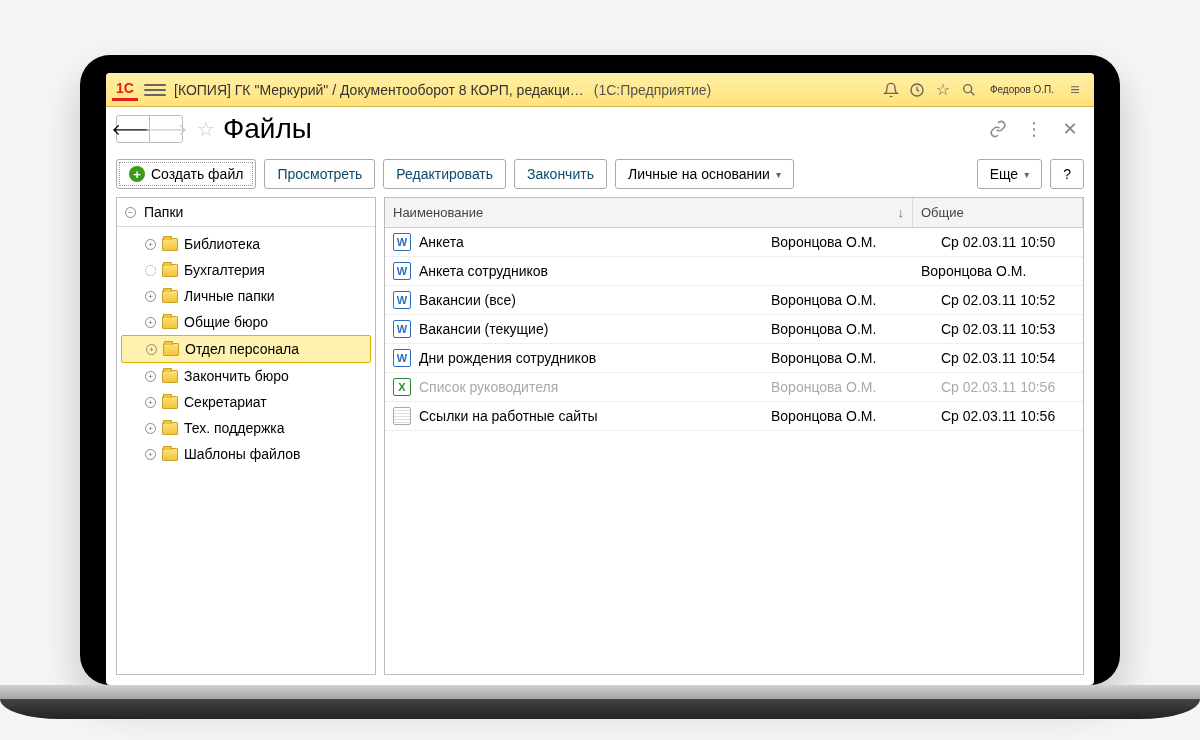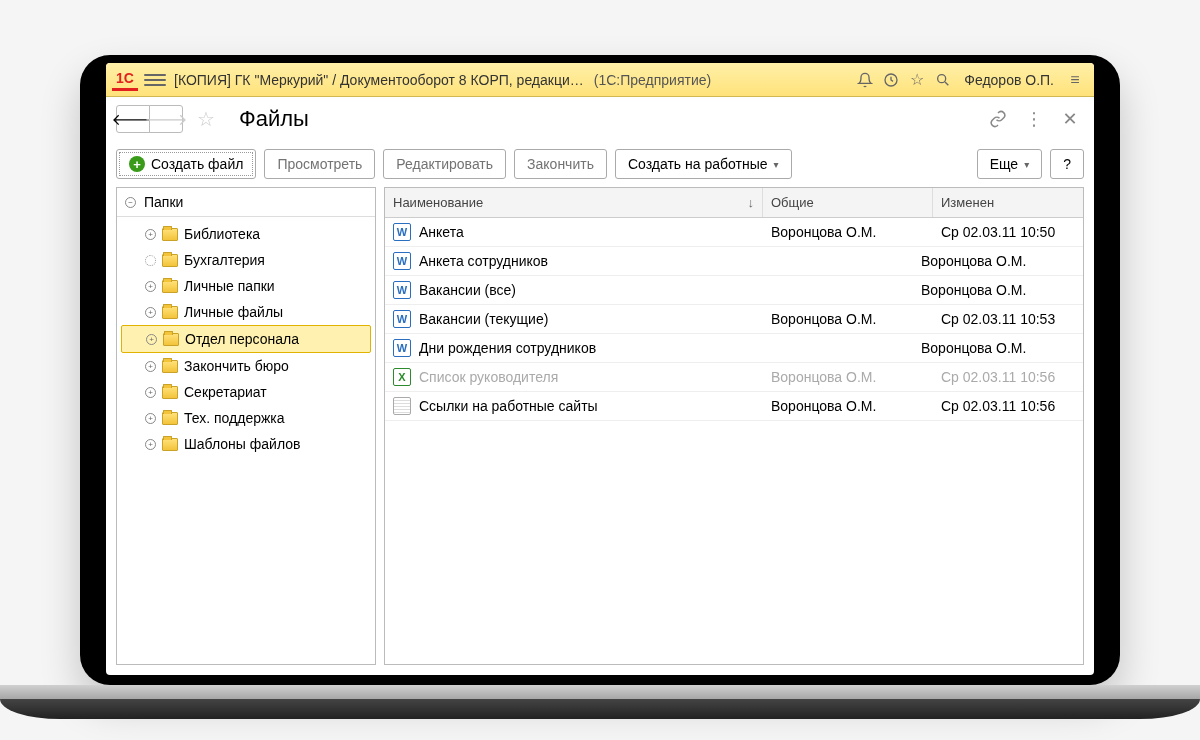--- a/index.html
+++ b/index.html
@@ -10,21 +10,21 @@
     justify-content: center;
     align-items: center;
     height: 740px;
     width: 1200px;
   }
   .laptop {
     width: 1040px;
     height: 630px;
     background: #000;
     border-radius: 30px;
-    padding: 8px 26px 0 26px;
+    padding: 18px 26px 0 26px;
     position: relative;
     box-shadow: 0 20px 40px rgba(0,0,0,.2);
   }
   .laptop::after{
     content:"";
     position:absolute;
     bottom:-34px;
     left:-80px; right:-80px;
     height:34px;
     background:linear-gradient(#d0d0d0,#a8a8a8 40%,#444 41%,#222);
@@ -56,46 +56,46 @@
     display:flex;align-items:center;justify-content:center;
     border-bottom:3px solid #e2201e;
     margin-right:6px;
   }
   .hamburger{width:22px;display:flex;flex-direction:column;gap:3px;margin-right:8px;cursor:pointer}
   .hamburger span{height:2px;background:#666;border-radius:1px}
   .topbar .title{flex:0 0 auto;white-space:nowrap;max-width:430px;overflow:hidden;text-overflow:ellipsis}
   .topbar .subtitle{margin-left:10px;color:#555}
   .topbar-spacer{flex:1}
   .topicon{width:26px;height:26px;display:flex;align-items:center;justify-content:center;color:#666;cursor:pointer;font-size:16px}
-  .user{margin:0 8px;font-size:14px;color:#333}
+  .user{margin:0 8px;font-size:10px;color:#333}
 
   
   .subhead{
     height:44px;display:flex;align-items:center;padding:6px 10px;gap:8px;
   }
   .navbtn{
     border:1px solid #bbb;background:#fff;width:34px;height:28px;display:flex;align-items:center;justify-content:center;border-radius:3px;cursor:pointer;
   }
   .navgroup{display:flex;gap:0}
   .navgroup .navbtn:first-child{border-radius:3px 0 0 3px}
   .navgroup .navbtn:last-child{border-radius:0 3px 3px 0;margin-left:-1px;color:#ccc}
   .star{color:#ccc;font-size:20px;margin-left:6px}
-  .pagettl{font-size:22px;font-weight:400;margin-left:16px}
+  .pagettl{font-size:28px;font-weight:400;margin-left:0}
   .subhead .spacer{flex:1}
   .subiconbtn{width:28px;height:28px;display:flex;align-items:center;justify-content:center;color:#888;cursor:pointer;font-size:18px}
 
   
   .toolbar{
     padding:8px 10px;display:flex;gap:8px;align-items:center;
   }
   .btn{
     border:1px solid #aaa;background:#fff;padding:6px 12px;font-size:14px;border-radius:3px;cursor:pointer;display:inline-flex;align-items:center;gap:6px;
   }
   .btn.primary{outline:1px dotted #999;outline-offset:-4px}
-  .btn.muted{color:#737373}
+  .btn.muted{color:#0c4a6e}
   .plusicon{display:inline-flex;width:16px;height:16px;border-radius:50%;background:#3a9a1a;color:#fff;align-items:center;justify-content:center;font-size:13px;font-weight:bold}
   .toolbar .spacer{flex:1}
 
   
   .main{flex:1;display:flex;gap:8px;padding:0 10px 10px}
   .panel{border:1px solid #bbb;background:#fff}
   .tree{width:260px;overflow:auto}
   .filearea{flex:1;display:flex;flex-direction:column}
 
   .treehead{padding:6px 8px;border-bottom:1px solid #ddd;font-size:14px;display:flex;align-items:center;gap:8px}
@@ -188,21 +188,21 @@
 
   <div class="toolbar">
     <button class="btn primary">
       <span class="plusicon">+</span>
       <span>Создать файл</span>
     </button>
     <button class="btn muted">Просмотреть</button>
     <button class="btn muted">Редактировать</button>
     <button class="btn muted">Закончить</button>
     <button class="btn">
-      <span>Создать на работные</span>
+      <span>Личные на основании</span>
       <span style="font-size:10px;color:#666">▾</span>
     </button>
     <div class="spacer"></div>
     <button class="btn">
       <span>Еще</span>
       <span style="font-size:10px;color:#666">▾</span>
     </button>
     <button class="btn">?</button>
   </div>
 
@@ -225,21 +225,21 @@
               <span>Бухгалтерия</span>
             </div>
             <div class="treeitem">
               <span class="circ">+</span>
               <span class="folder"></span>
               <span>Личные папки</span>
             </div>
             <div class="treeitem">
               <span class="circ">+</span>
               <span class="folder"></span>
-              <span>Личные файлы</span>
+              <span>Общие бюро</span>
             </div>
             <div class="treeitem selected">
               <span class="circ">+</span>
               <span class="folder"></span>
               <span>Отдел персонала</span>
             </div>
             <div class="treeitem">
               <span class="circ">+</span>
               <span class="folder"></span>
               <span>Закончить бюро</span>
@@ -262,21 +262,20 @@
           </div>
     </div>
 
     <div class="panel filearea">
       <div class="tblhead">
         <div class="col name">
           <span>Наименование</span>
           <span class="sortarr">↓</span>
         </div>
         <div class="col author">Общие</div>
-        <div class="col changed">Изменен</div>
       </div>
       <div class="rows" id="rows">
             <div class="row">
               <div class="c name">
                 <span class="fic">W</span>
                 <span>Анкета</span>
               </div>
               <div class="c author">Воронцова О.М.</div>
               <div class="c changed">Ср 02.03.11 10:50</div>
             </div>
@@ -286,35 +285,37 @@
                 <span>Анкета сотрудников</span>
               </div>
               <div class="c author">Воронцова О.М.</div>
             </div>
             <div class="row">
               <div class="c name">
                 <span class="fic">W</span>
                 <span>Вакансии (все)</span>
               </div>
               <div class="c author">Воронцова О.М.</div>
+              <div class="c changed">Ср 02.03.11 10:52</div>
             </div>
             <div class="row">
               <div class="c name">
                 <span class="fic">W</span>
                 <span>Вакансии (текущие)</span>
               </div>
               <div class="c author">Воронцова О.М.</div>
               <div class="c changed">Ср 02.03.11 10:53</div>
             </div>
             <div class="row">
               <div class="c name">
                 <span class="fic">W</span>
                 <span>Дни рождения сотрудников</span>
               </div>
               <div class="c author">Воронцова О.М.</div>
+              <div class="c changed">Ср 02.03.11 10:54</div>
             </div>
             <div class="row dim">
               <div class="c name">
                 <span class="fic x">X</span>
                 <span>Список руководителя</span>
               </div>
               <div class="c author">Воронцова О.М.</div>
               <div class="c changed">Ср 02.03.11 10:56</div>
             </div>
             <div class="row">

